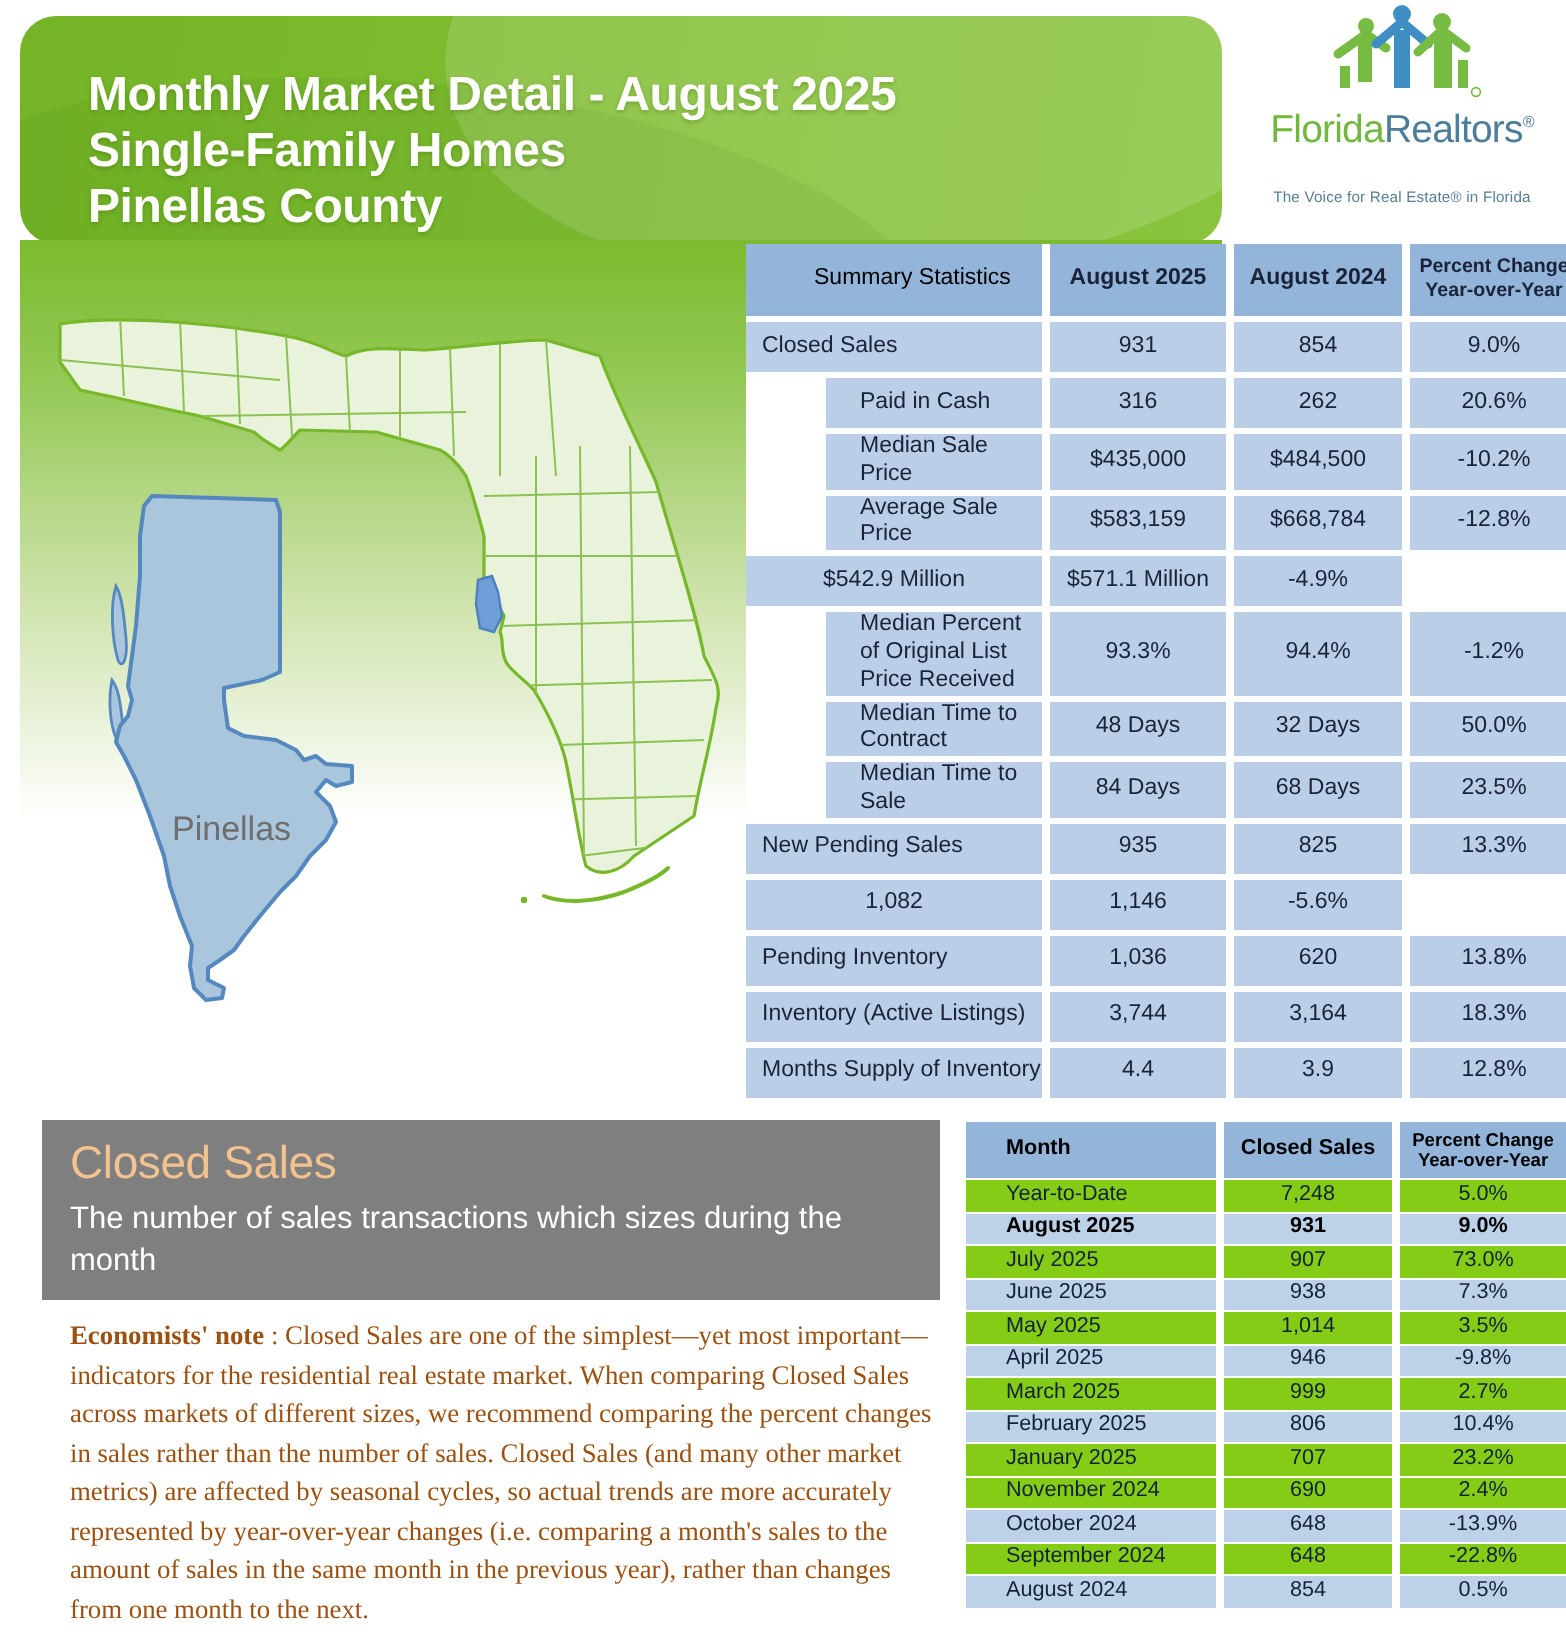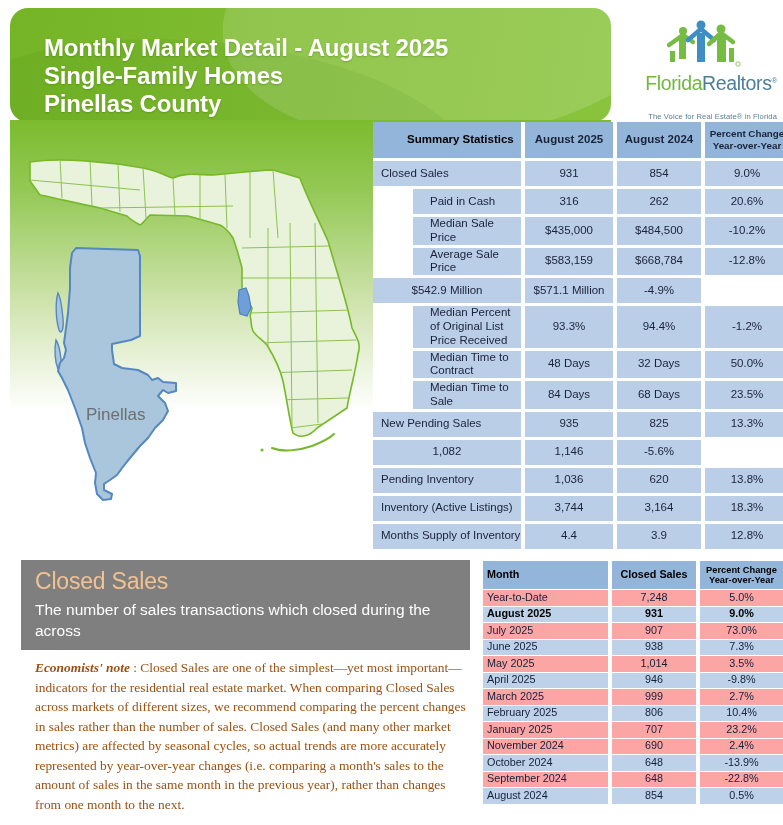--- a/index.html
+++ b/index.html
@@ -12,69 +12,69 @@
     background:linear-gradient(100deg,#74b426 0%,#7fbc30 40%,#8ac43e 100%); }
   .banner::before { content:""; position:absolute; right:-90px; top:-130px; width:480px; height:260px;
     border-radius:50%; background:rgba(255,255,255,0.14); transform:rotate(-8deg); }
   .banner::after { content:""; position:absolute; left:-60px; bottom:-120px; width:520px; height:200px;
     border-radius:50%; background:rgba(0,80,0,0.05); transform:rotate(6deg); }
   .banner-title { position:relative; z-index:2; padding:26px 0 0 34px; color:#fff;
     font-size:24px; line-height:28px; letter-spacing:-0.2px;
     text-shadow:0 1px 2px rgba(60,100,0,0.35); font-weight:700; }
 
   
-  .logo { position:absolute; right:6px; top:18px; width:152px; text-align:right; }
+  .logo { position:absolute; right:6px; top:0; width:152px; text-align:center; }
   .logo-icon { display:block; margin:0 auto; }
   .logo-word { font-size:19.5px; letter-spacing:-0.4px; margin-top:2px; }
   .logo-word .green { color:#72b840; }
   .logo-word .blue  { color:#4d7d99; }
   .logo-word sup { font-size:8px; color:#4d7d99; }
   .logo-tagline { font-size:7.6px; color:#587e95; margin-top:17px; letter-spacing:0.1px; }
 
   
   .fade-band { position:absolute; left:10px; top:120px; width:601px; height:330px;
     background:linear-gradient(180deg,#7cbb2e 0%,#95c957 22%,#cfe3ad 55%,rgba(255,255,255,0) 88%); }
 
   .map-wrap { position:absolute; left:0; top:128px; width:380px; height:424px; }
   .pinellas-label { font-family:"Liberation Sans", sans-serif; font-size:17px; fill:#6e6e6e; }
 
   
   .summary { position:absolute; left:373px; top:122px; width:410px; background:#fff; }
   .srow { display:grid; grid-template-columns:148px 88px 84px 84px; column-gap:4px; margin-bottom:3px; }
   .scell { background:#bacee8; display:flex; align-items:center; justify-content:center;
     font-size:11.5px; color:#1a2238; min-height:25px; text-align:center; line-height:1.2; }
   .srow.header .scell { background:#93b5da; min-height:36px; }
-  .srow.header .scell.label { font-weight:700; color:#000; font-size:11.5px;padding-left:34px; }
+  .srow.header .scell.label { font-weight:400; color:#000; font-size:11.5px;padding-left:34px; }
   .srow.header .scell.col { font-weight:700; }
   .srow.header .scell.pct { font-size:9.8px; font-weight:700; }
   .scell.label { justify-content:flex-start; text-align:left; padding-left:8px; }
   .scell.label.ind { padding-left:17px;margin-left:40px; }
   .srow.tall .scell { min-height:40px; }
 
   
   .graybox { position:absolute; left:21px; top:560px; width:449px; height:90px;
     background:#7f7f7f; padding:8px 14px; }
   .graybox-title { color:#f2c291; font-size:23px; font-weight:400; letter-spacing:-0.2px; }
   .graybox-sub { color:#ffffff; font-size:15.5px; line-height:1.33; margin-top:5px; width:430px; }
 
   
   .note { position:absolute; left:35px; top:658px; width:434px;
     font-family:"Liberation Serif", serif; font-size:13.4px; line-height:19.5px;
     color:#9c500f; }
-  .note .lead { font-weight:700; font-style:italic; }
+  .note .lead { font-weight:700; }
 
   
   .monthly { position:absolute; left:483px; top:561px; width:300px; background:#fff; }
   .mrow { display:grid; grid-template-columns:125px 84px 83px; column-gap:4px; margin-bottom:1px; }
   .mcell { display:flex; align-items:center; justify-content:center; min-height:15.5px;
-    font-size:10.8px; color:#13203a; background:#fca5a5; line-height:1.1; text-align:center; }
+    font-size:10.8px; color:#13203a; background:#84cc16; line-height:1.1; text-align:center; }
   .mrow.alt .mcell { background:#bdd1e9; }
   .mrow.header .mcell { background:#93b5da; min-height:28px; font-weight:700; color:#000; }
   .mrow.header .mcell.pct { font-size:9.3px; }
-  .mcell.mlabel { justify-content:flex-start; padding-left:4px; text-align:left; }
+  .mcell.mlabel { justify-content:flex-start; padding-left:20px; text-align:left; }
   .mrow.bold .mcell { font-weight:700; color:#000; }
 </style>
 </head>
 <body>
 
 <div class="page">
 
   <div class="banner">
     <div class="banner-title">
       <div>Monthly Market Detail - August 2025</div>
@@ -245,21 +245,21 @@
           <div class="scell label">Months Supply of Inventory</div>
           <div class="scell">4.4</div>
           <div class="scell">3.9</div>
           <div class="scell">12.8%</div>
         </div>
       </div>
   </div>
 
   <div class="graybox">
     <div class="graybox-title">Closed Sales</div>
-    <div class="graybox-sub">The number of sales transactions which closed during the across</div>
+    <div class="graybox-sub">The number of sales transactions which sizes during the month</div>
   </div>
 
   <p class="note"><span class="lead">Economists' note</span><span> :  Closed Sales are one of the simplest—yet most important—indicators for the residential real estate market.  When comparing Closed Sales across markets of different sizes, we recommend comparing the percent changes in sales rather than the number of sales.  Closed Sales (and many other market metrics) are affected by seasonal cycles, so actual trends are more accurately represented by year-over-year changes (i.e. comparing a month's sales to the amount of sales in the same month in the previous year), rather than changes from one month to the next.</span></p>
 
   <div class="monthly">
     <div class="mrow header">
       <div class="mcell mlabel">Month</div>
       <div class="mcell">Closed Sales</div>
       <div class="mcell pct">
         <span><span>Percent Change</span><br><span>Year-over-Year</span></span>

